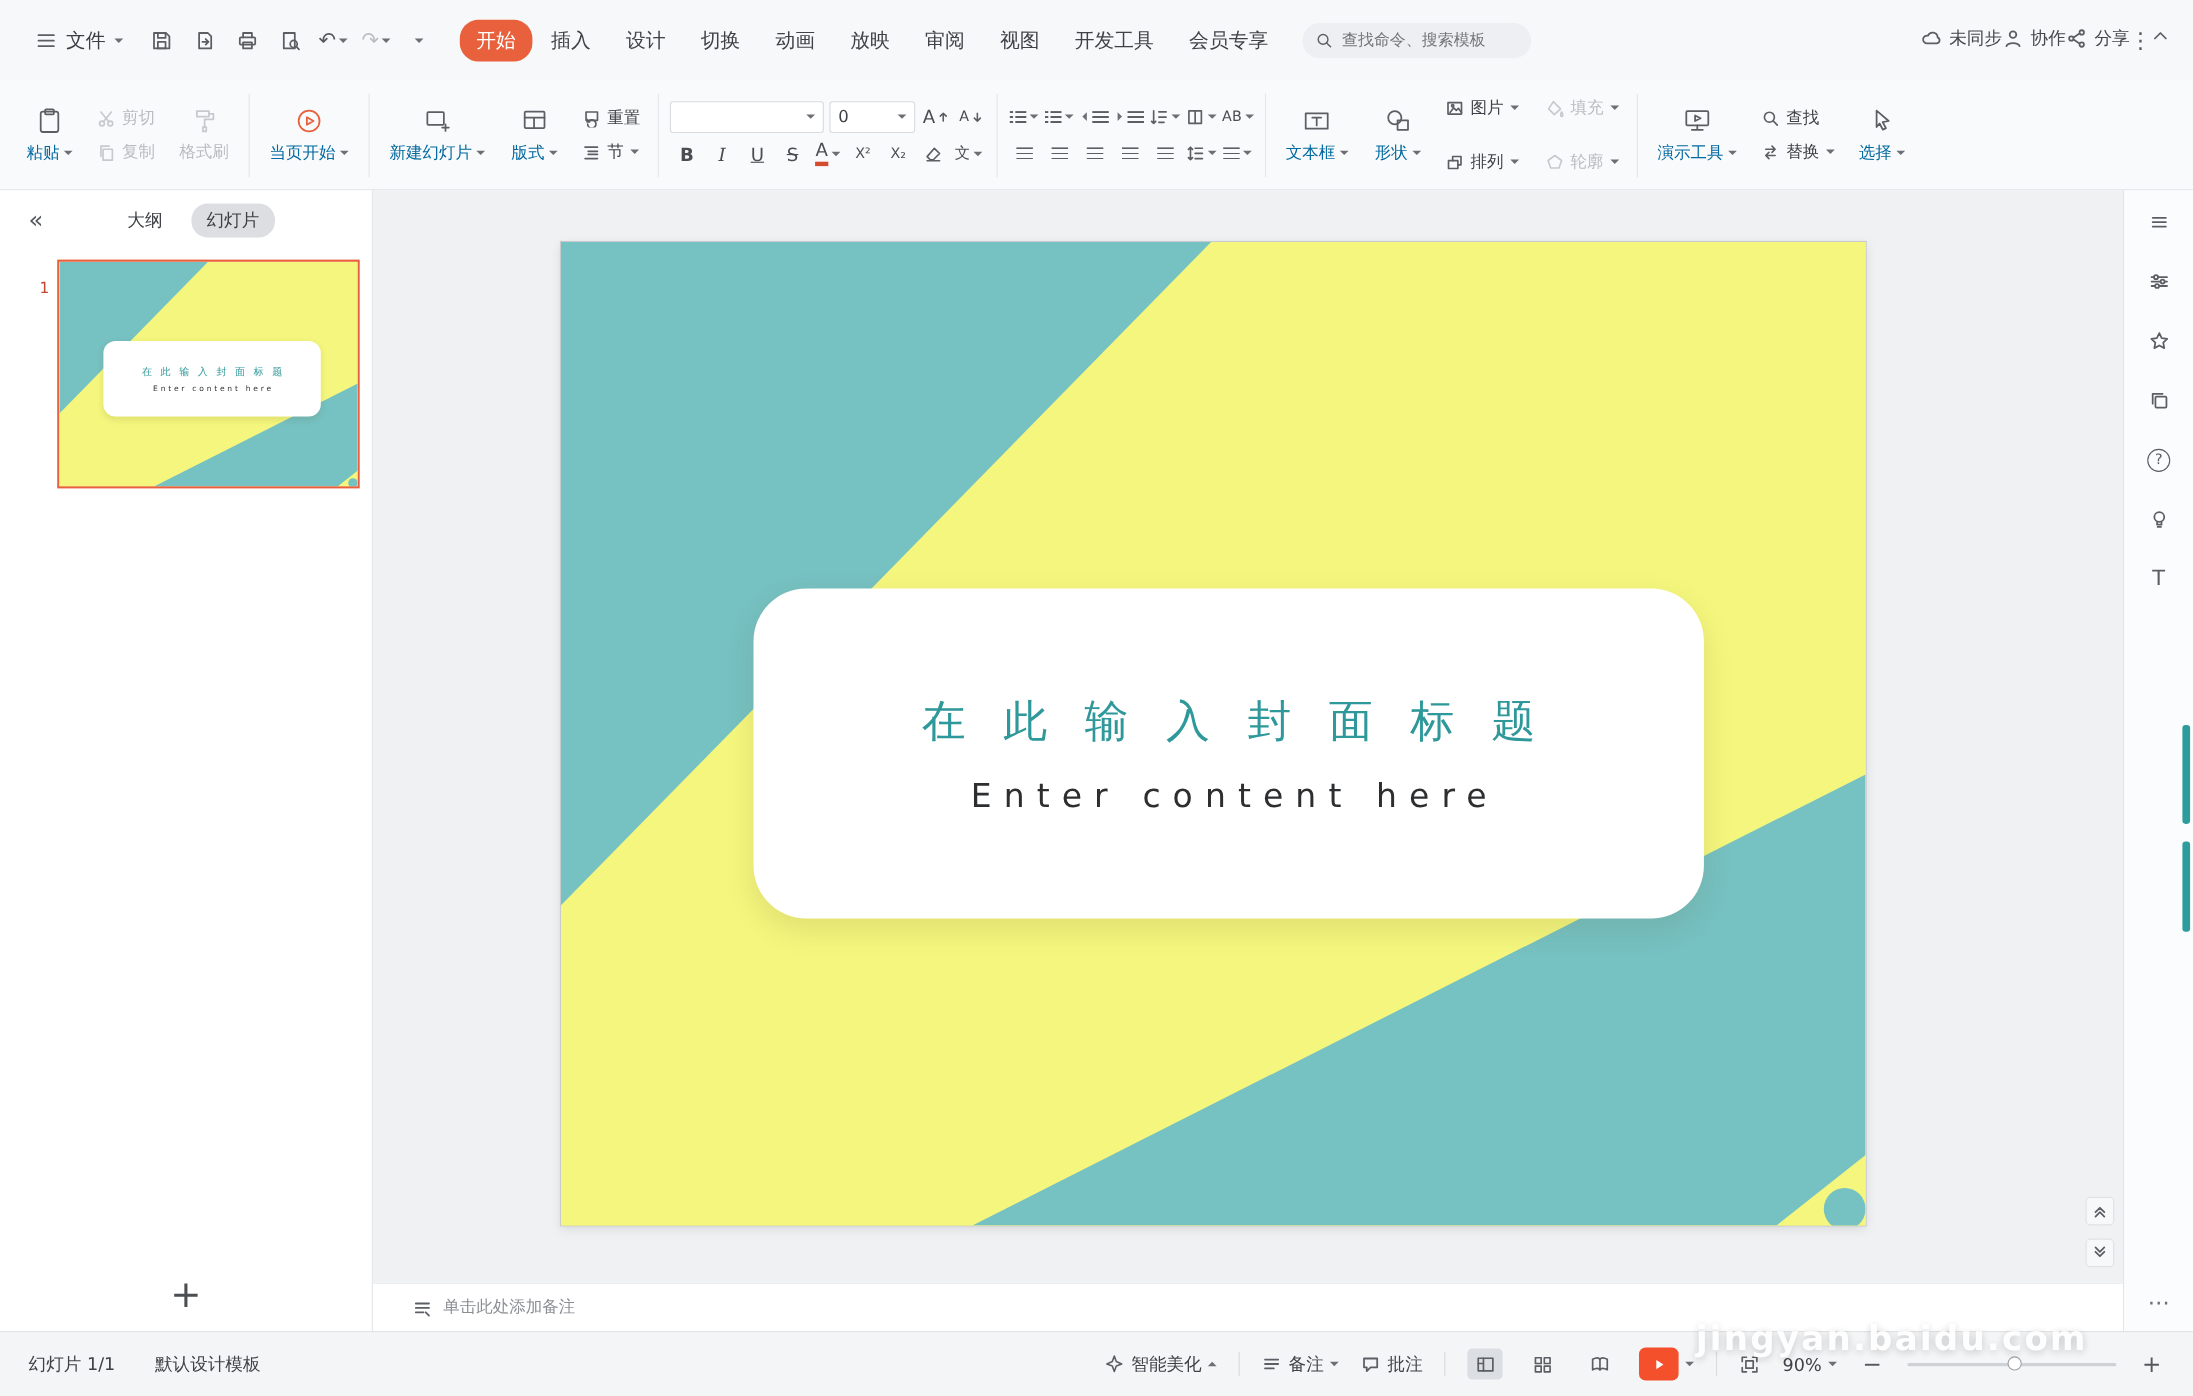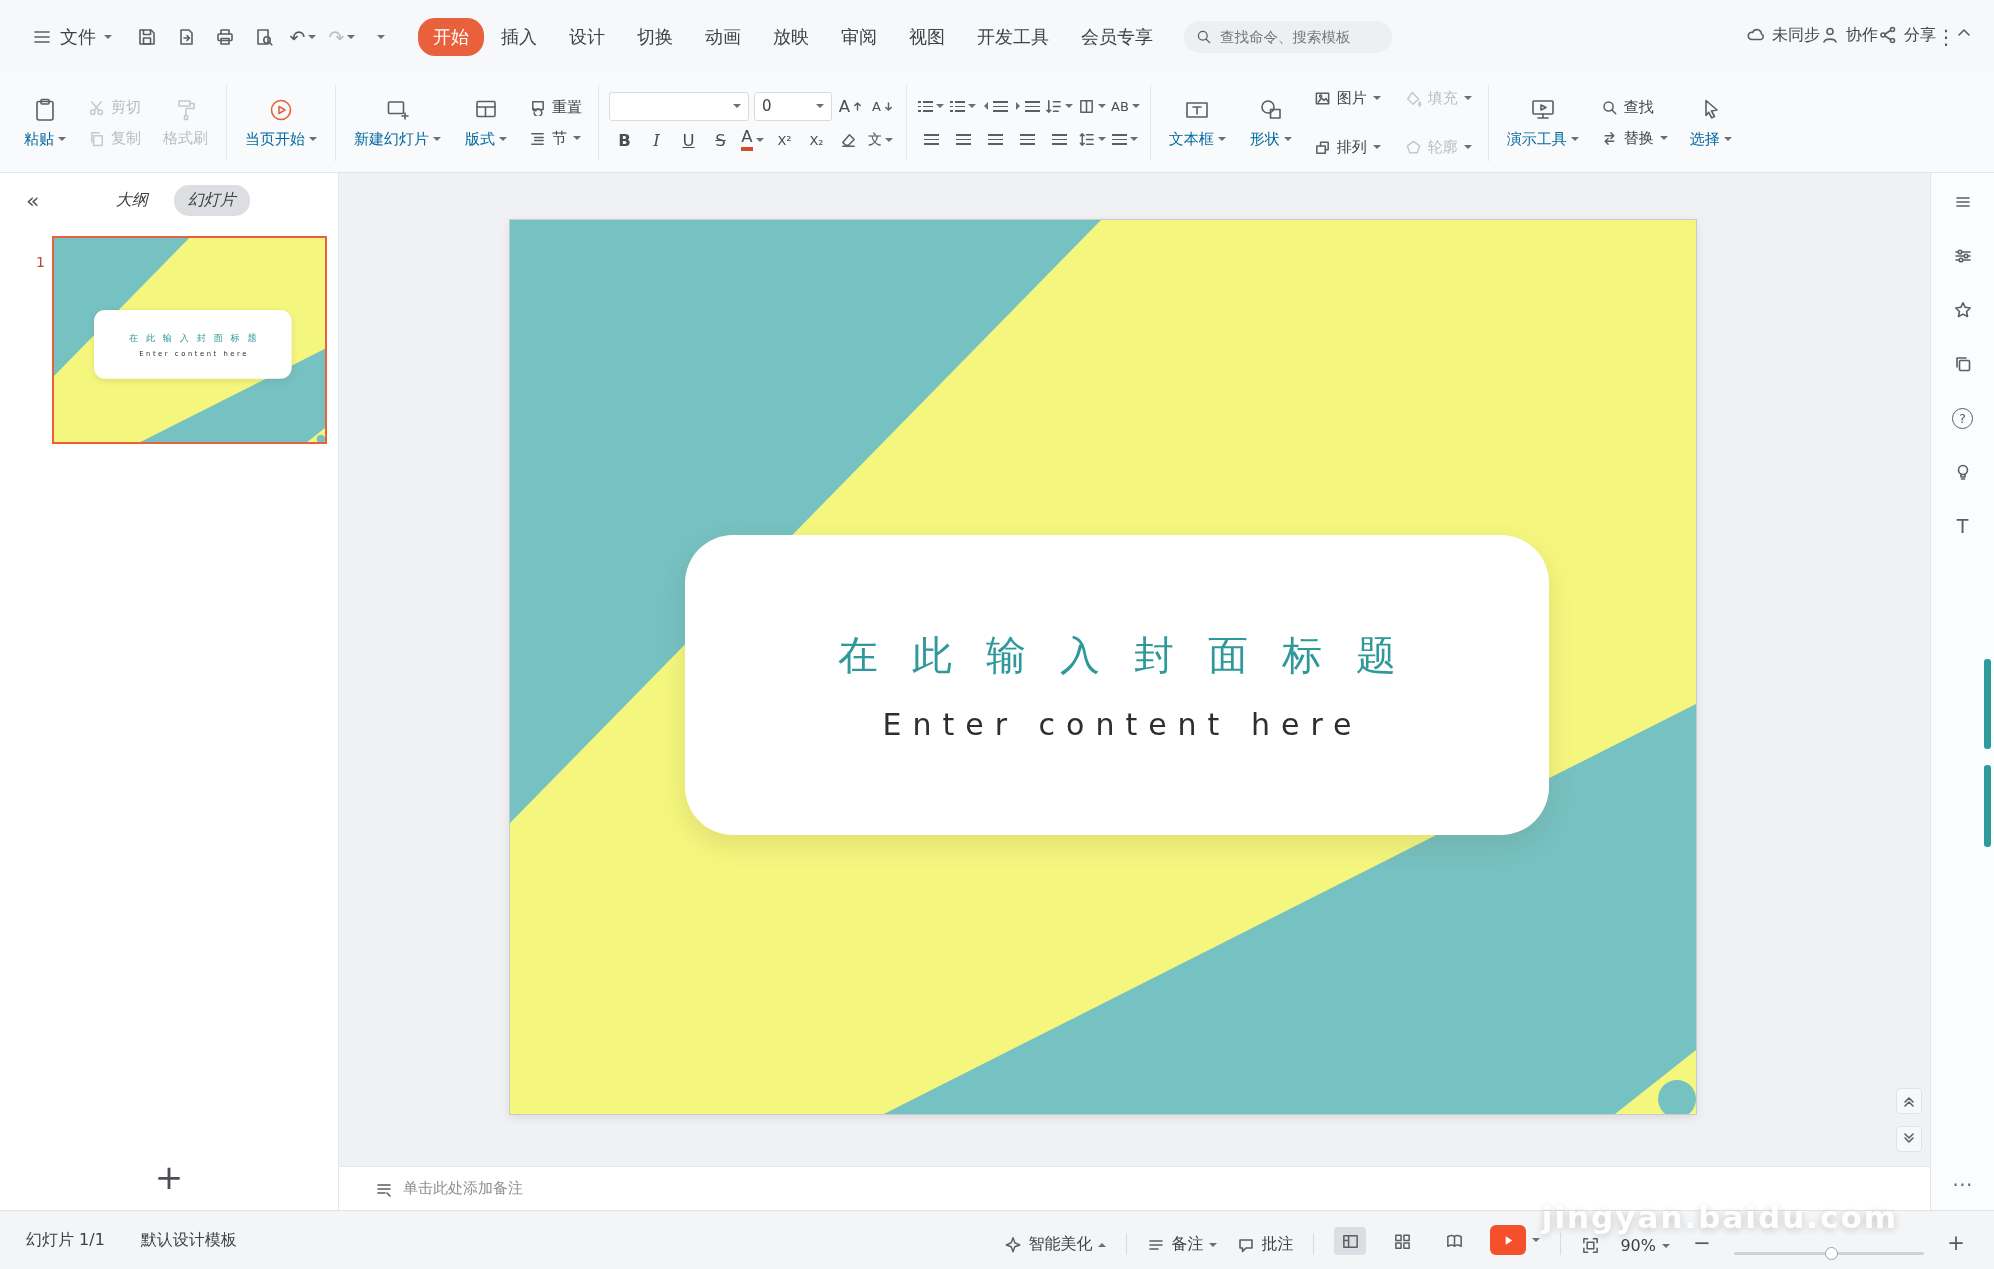--- a/index.html
+++ b/index.html
@@ -45,21 +45,21 @@
   .b-color { border-bottom:4px solid #d44b2e; line-height:1; padding-bottom:1px; }
   .ln { display:inline-block; width:15px; height:11px; background:repeating-linear-gradient(to bottom,#5b5e63 0 1.5px,transparent 1.5px 4.7px); }
   .dots { display:inline-block; width:3px; height:11px; background:repeating-linear-gradient(to bottom,#5b5e63 0 1.5px,transparent 1.5px 4.7px); margin-right:2px; }
   .grid2 { display:grid; grid-template-columns:auto auto; gap:24px 12px;text-align:center; }
 
   
   .main { display:flex; height:1037px; }
   .left-panel { width:339px; border-right:1px solid #e3e5e7; background:#fff; display:flex; flex-direction:column; position:relative; flex:none; }
   .lp-header { height:55px; display:flex; align-items:center; padding:0 26px; font-size:16px; }
   .lp-collapse { font-size:22px; color:#55585d; }
-  .lp-tabs { margin:1px auto; display:flex; align-items:center; gap:12px;font-style:italic; }
+  .lp-tabs { margin:1px auto; display:flex; align-items:center; gap:12px; }
   .lp-tab { padding:5px 14px; border-radius:15px; color:#3c3f44; }
   .lp-tab.active { background:#dcdee2; }
   .thumb-wrap { margin:8px 0 0 52px; position:relative; }
   .thumb-num { position:absolute; left:-16px; top:18px; font-size:14px; color:#c0492f; }
   .thumb { width:275px; height:208px; border:2px solid #e8603c; background:#fff; position:relative; overflow:hidden; }
   .lp-add { margin-top:auto; height:66px; display:flex; align-items:center; justify-content:center; font-size:34px; color:#4b4e53; }
 
   .center-col { flex:1; display:flex; flex-direction:column; min-width:0; }
   .canvas { height:993px; position:relative; background:#eff1f3; overflow:hidden; }
   .slide-frame { position:absolute; left:171px; top:47px; width:1186px; height:894px; background:#f5f67d; box-shadow:0 0 0 1px #c8cacd, 0 3px 10px rgba(0,0,0,.10); }
@@ -77,21 +77,21 @@
   .right-strip { width:64px; background:#fbfcfd; border-left:1px solid #e3e5e7; display:flex; flex-direction:column; align-items:center; padding-top:14px; gap:24px; position:relative; flex:none; }
   .rs-icon { width:30px; height:30px; display:flex; align-items:center; justify-content:center; color:#5b5e63; font-size:18px; }
   .circ { width:21px; height:21px; border:1.6px solid #5b5e63; border-radius:50%; display:flex; align-items:center; justify-content:center; font-size:13px; }
   .rs-ellipsis { position:absolute; bottom:14px; font-size:20px; color:#6a6d72; }
   .scroll-thumb { position:absolute; right:3px; width:7px; background:#2e9b9c; border-radius:3px; }
   .st1 { top:486px; height:90px; } .st2 { top:592px; height:82px; }
 
   
   .statusbar { height:59px; background:#f4f5f7; border-top:1px solid #e2e3e5; display:flex; align-items:center; padding:0 26px; font-size:16px; color:#3e4146; }
   .sb-left { display:flex; align-items:center; gap:36px; }
-  .sb-right { margin-left:auto; display:flex; align-items:flex-end; gap:20px; }
+  .sb-right { margin-left:auto; display:flex; align-items:center; gap:20px; }
   .sb-item { display:flex; align-items:center; gap:6px; white-space:nowrap; }
   .sb-vdiv { width:1px; height:22px; background:#d8dadc; }
   .view-btn { width:32px; height:28px; display:flex; align-items:center; justify-content:center; border-radius:4px; }
   .view-btn.active { background:#dbdee2; }
   .play-btn { width:36px; height:30px; background:#f4502c; border-radius:6px; display:flex; align-items:center; justify-content:center; }
   .zoom-slider { width:190px; height:3px; background:#cfd2d5; border-radius:2px; position:relative; }
   .zoom-thumb { position:absolute; left:48%; top:-5.5px; width:13px; height:13px; border-radius:50%; background:#fff; border:1px solid #9ca1a7; }
   .zoom-btn { font-size:21px; color:#55585d; width:24px; text-align:center; }
 
   

